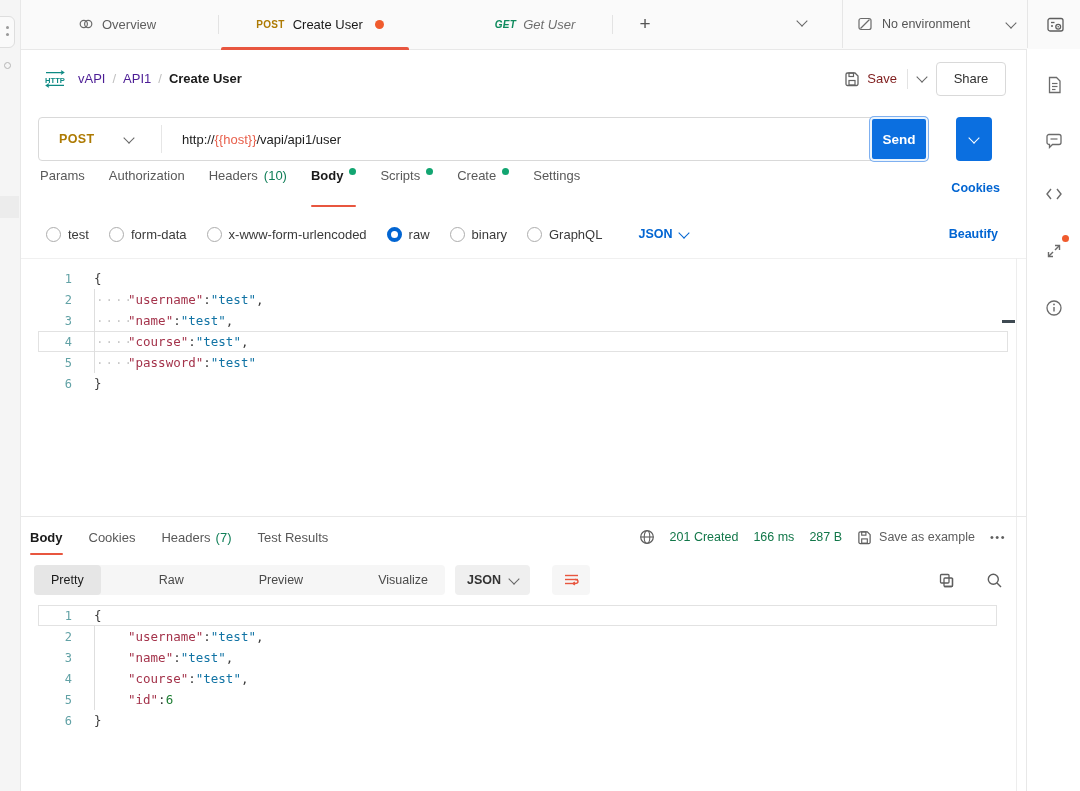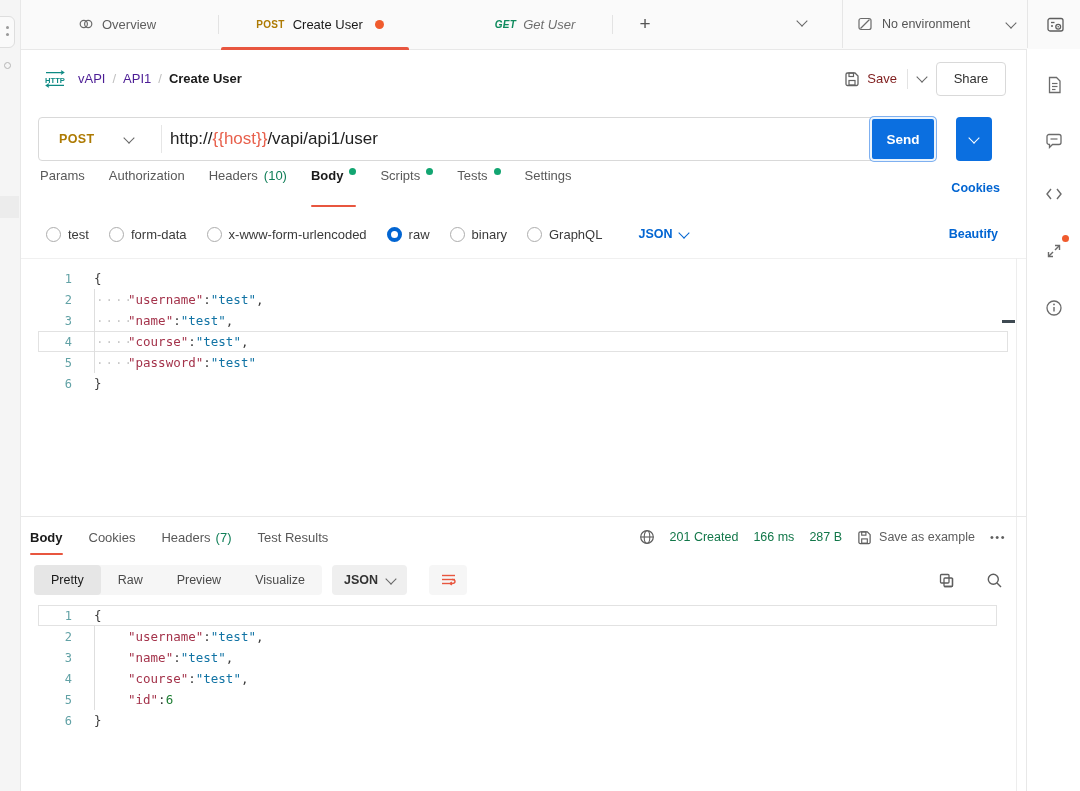--- a/index.html
+++ b/index.html
@@ -70,23 +70,23 @@
   .share-btn{width:68px;height:32px;border:1px solid #D9D9D9;border-radius:4px;display:flex;align-items:center;
              justify-content:center;font-size:13px;color:#303030;background:#fff;}
 
   
   .url-row{position:absolute;left:0;top:59px;width:1006px;height:60px;}
   .url-box{position:absolute;left:18px;top:9px;width:846px;height:44px;border:1px solid #D9D9D9;
            border-radius:4px;background:#fff;display:flex;align-items:center;box-sizing:border-box;}
   .method-lbl{margin-left:20px;font-size:12.5px;font-weight:700;color:#AD7A03;letter-spacing:.4px;width:58px;}
   .url-box .chev{margin-left:8px;}
   .url-div{width:1px;height:28px;background:#E6E6E6;margin-left:28px;}
-  .url-text{margin-left:8px;font-size:17px;color:#212121;}
+  .url-text{margin-left:20px;font-size:13px;color:#212121;}
   .url-var{color:#E8604C;}
-  .send-main{position:absolute;left:850px;top:9px;width:66px;height:44px;background:#0B6FE0;border-radius:4px;
+  .send-main{position:absolute;left:850px;top:9px;width:58px;height:44px;background:#0B6FE0;border-radius:4px;
              color:#fff;font-size:13.5px;font-weight:700;display:flex;align-items:center;justify-content:center;
              box-shadow:0 0 0 1px #7FB0F0, inset 0 0 0 2px rgba(255,255,255,.92);}
   .send-drop{position:absolute;left:936px;top:9px;width:36px;height:44px;background:#0B6FE0;border-radius:4px;
              display:flex;align-items:center;justify-content:center;}
 
   
   .req-tabs{position:absolute;left:0;top:119px;width:1006px;height:44px;display:flex;align-items:center;
             padding-left:20px;gap:24px;box-sizing:border-box;font-size:13px;color:#595959;}
   .req-tab{display:flex;align-items:flex-start;gap:6px;position:relative;height:100%;}
   .req-tab.active{color:#1A1A1A;font-weight:700;}
@@ -130,21 +130,21 @@
   .resp-tab{display:flex;align-items:center;gap:5px;position:relative;height:100%;}
   .resp-tab.active{color:#1A1A1A;font-weight:700;}
   .resp-tab.active .tab-underline{position:absolute;left:0;bottom:2px;height:2px;width:100%;background:#E8563F;border-radius:2px;}
   .resp-right{margin-left:auto;display:flex;align-items:center;gap:15px;font-size:12.5px;}
   .grn{color:#127749;}
   .save-ex{display:flex;align-items:center;gap:7px;color:#5E5E5E;}
   .more-dots{color:#5E5E5E;font-size:11px;letter-spacing:1.5px;}
 
   .resp-toolbar{position:absolute;left:0;top:511px;width:1006px;height:40px;display:flex;align-items:center;
                 padding-left:14px;box-sizing:border-box;}
-  .seg{display:flex;align-items:center;background:#F6F6F6;border-radius:4px;height:30px;}
+  .seg{display:flex;align-items:center;background:#F6F6F6;border-radius:4px;height:30px;gap:41px;}
   .seg-item{padding:0 17px;height:30px;line-height:30px;font-size:12.5px;color:#4A4A4A;border-radius:4px;}
   .seg-item.active{background:#E6E6E6;color:#1A1A1A;}
   .lang-pill{height:30px;background:#EFEFEF;border-radius:4px;padding:0 12px;display:flex;gap:9px;
              align-items:center;font-size:12.5px;font-weight:700;color:#333;margin-left:10px;}
   .wrap-pill{width:38px;height:30px;background:#F6F6F6;border-radius:4px;display:flex;align-items:center;
              justify-content:center;margin-left:22px;}
   .tb-icon{position:absolute;top:523px;width:20px;height:20px;}
 </style>
 </head>
 <body>
@@ -305,21 +305,21 @@
       <div class="req-tab active">
         <span>Body</span>
         <span class="green-dot"></span>
         <span class="tab-underline"></span>
       </div>
       <div class="req-tab">
         <span>Scripts</span>
         <span class="green-dot"></span>
       </div>
       <div class="req-tab">
-        <span>Tests</span>
+        <span>Create</span>
         <span class="green-dot"></span>
       </div>
       <div class="req-tab">
         <span>Settings</span>
       </div>
     </div>
   <div class="cookies-link">Cookies</div>
 
   <div class="bt-row" id="bt-row">
       <div class="bt-item">

